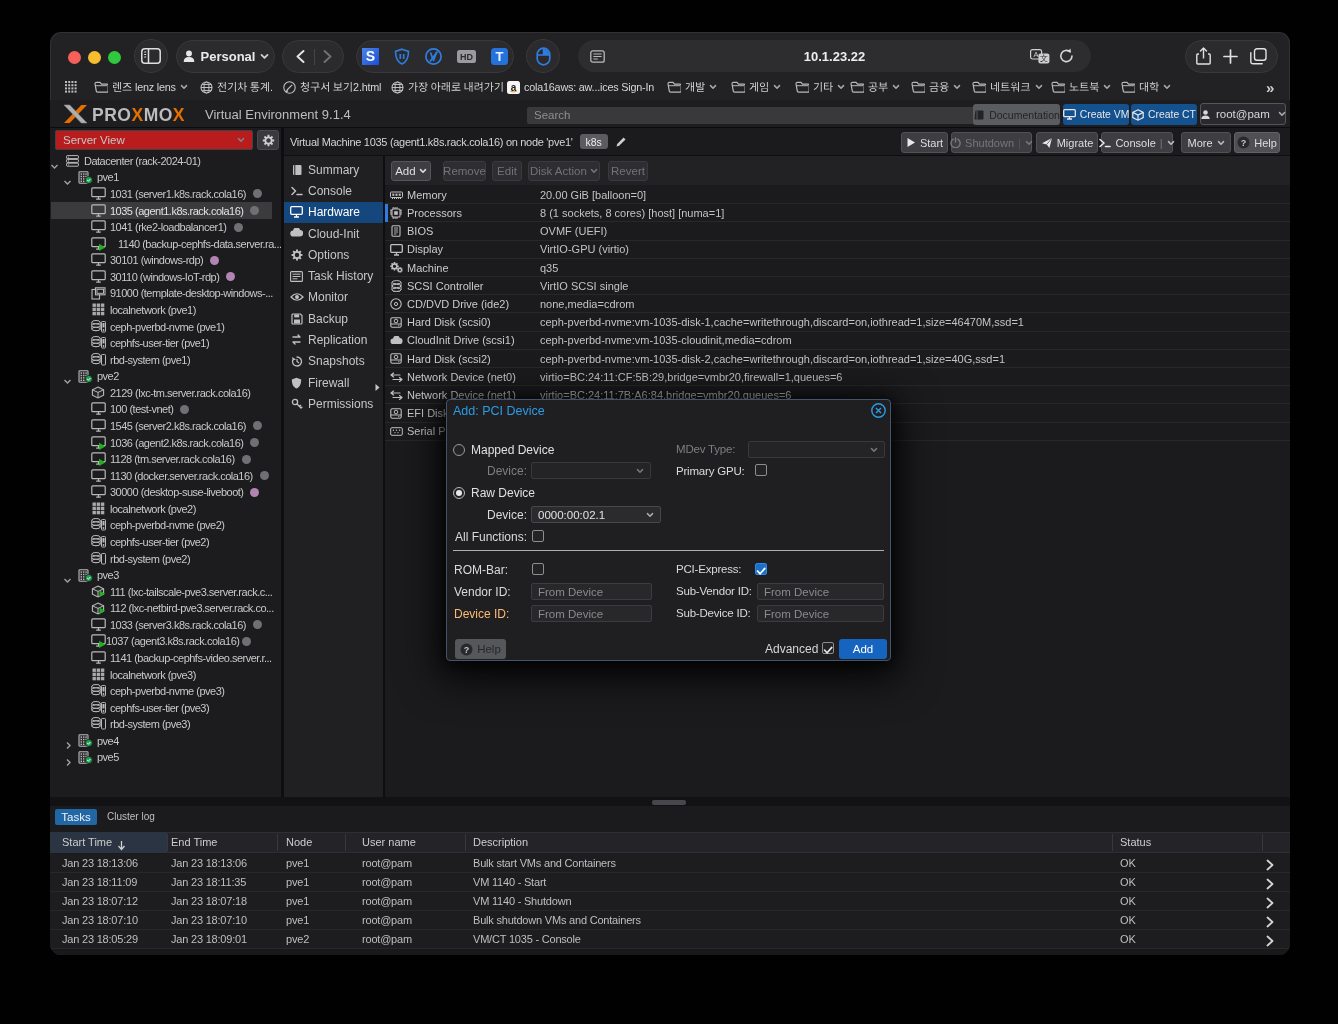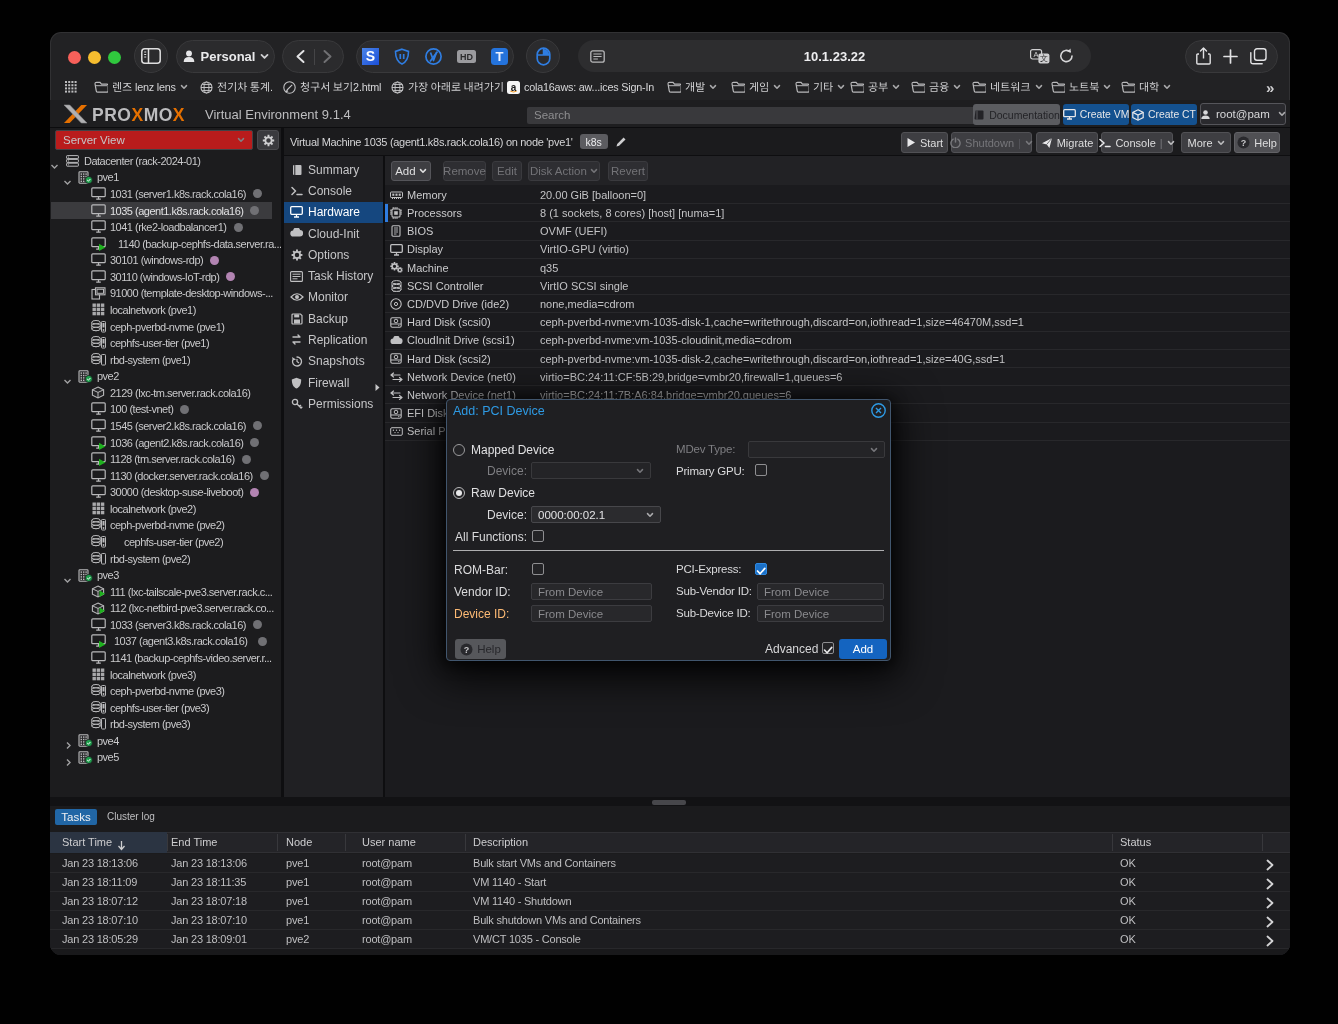--- a/index.html
+++ b/index.html
@@ -711,21 +711,21 @@
             <ellipse cx="5" cy="2.2" rx="4.2" ry="1.7" stroke="#b9b9bb" stroke-width="1" fill="#1c1c1e"></ellipse>
             <ellipse cx="5" cy="5.6" rx="4.2" ry="1.7" stroke="#b9b9bb" stroke-width="1" fill="#1c1c1e"></ellipse>
             <ellipse cx="5" cy="9.0" rx="4.2" ry="1.7" stroke="#b9b9bb" stroke-width="1" fill="#1c1c1e"></ellipse>
             <rect x="10.5" y="1.5" width="4" height="10.5" rx="0.8" stroke="#b9b9bb" stroke-width="1" fill="#1c1c1e"></rect>
             <rect x="11.5" y="3" width="2" height="4.5" fill="#b9b9bb"></rect>
             <circle cx="12.5" cy="10" r="0.9" fill="#b9b9bb"></circle>
           </svg>
         </span>
         <span style="font-size:11px;letter-spacing:-0.5px;color:#c9c9cb;white-space:nowrap;padding-right:3px">ceph-pverbd-nvme (pve2)</span>
       </div>
-<div class="a" style="left:90px;top:534.9px;height:14px;display:flex;align-items:center;gap:18px">
+<div class="a" style="left:90px;top:534.9px;height:14px;display:flex;align-items:center;gap:4px">
         <span class="ic" style="width:16px;height:14px;flex:none">
           <svg width="15" height="14" viewBox="0 0 15 14" fill="none">
             <path d="M0.8 2.2 v6.8 a4.2 1.7 0 0 0 8.4 0 v-6.8" stroke="#b9b9bb" stroke-width="1" fill="#1c1c1e"></path>
             <ellipse cx="5" cy="2.2" rx="4.2" ry="1.7" stroke="#b9b9bb" stroke-width="1" fill="#1c1c1e"></ellipse>
             <ellipse cx="5" cy="5.6" rx="4.2" ry="1.7" stroke="#b9b9bb" stroke-width="1" fill="#1c1c1e"></ellipse>
             <ellipse cx="5" cy="9.0" rx="4.2" ry="1.7" stroke="#b9b9bb" stroke-width="1" fill="#1c1c1e"></ellipse>
             <rect x="10.5" y="1.5" width="4" height="10.5" rx="0.8" stroke="#b9b9bb" stroke-width="1" fill="#1c1c1e"></rect>
             <rect x="11.5" y="3" width="2" height="4.5" fill="#b9b9bb"></rect>
             <circle cx="12.5" cy="10" r="0.9" fill="#b9b9bb"></circle>
           </svg>
@@ -792,21 +792,21 @@
 <div class="a" style="left:90px;top:617.8px;height:14px;display:flex;align-items:center;gap:4px">
         <span class="ic" style="width:16px;height:14px;flex:none">
           <svg width="15" height="14" viewBox="0 0 15 14" fill="none">
             <rect x="0.8" y="0.8" width="13.4" height="8.9" rx="1" stroke="#b9b9bb" stroke-width="1.2" fill="none"></rect>
             <path d="M5.2 12.2 h4.6 M7.5 9.7 v2.5" stroke="#b9b9bb" stroke-width="1.2"></path>
           </svg>
         </span>
         <span style="font-size:11px;letter-spacing:-0.5px;color:#c9c9cb;white-space:nowrap;padding-right:3px">1033 (server3.k8s.rack.cola16)</span>
         <span style="width:9px;height:9px;border-radius:5px;background:#707074;flex:none"></span>
       </div>
-<div class="a" style="left:90px;top:634.3px;height:14px;display:flex;align-items:center;gap:8px">
+<div class="a" style="left:90px;top:634.3px;height:14px;display:flex;align-items:center;gap:0">
         <span class="ic" style="width:16px;height:14px;flex:none">
           <svg width="15" height="14" viewBox="0 0 15 14" fill="none">
             <rect x="0.8" y="0.8" width="13.4" height="8.9" rx="1" stroke="#b9b9bb" stroke-width="1.2" fill="none"></rect>
             <path d="M5.2 12.2 h4.6 M7.5 9.7 v2.5" stroke="#b9b9bb" stroke-width="1.2"></path>
             <path d="M8 6.8 l6.5 3.6 l-6.5 3.6 z" fill="#1fb11f"></path>
           </svg>
         </span>
         <span style="font-size:11px;letter-spacing:-0.5px;color:#c9c9cb;white-space:nowrap;padding-right:3px">1037 (agent3.k8s.rack.cola16)</span>
         <span style="width:9px;height:9px;border-radius:5px;background:#707074;flex:none"></span>
       </div>

